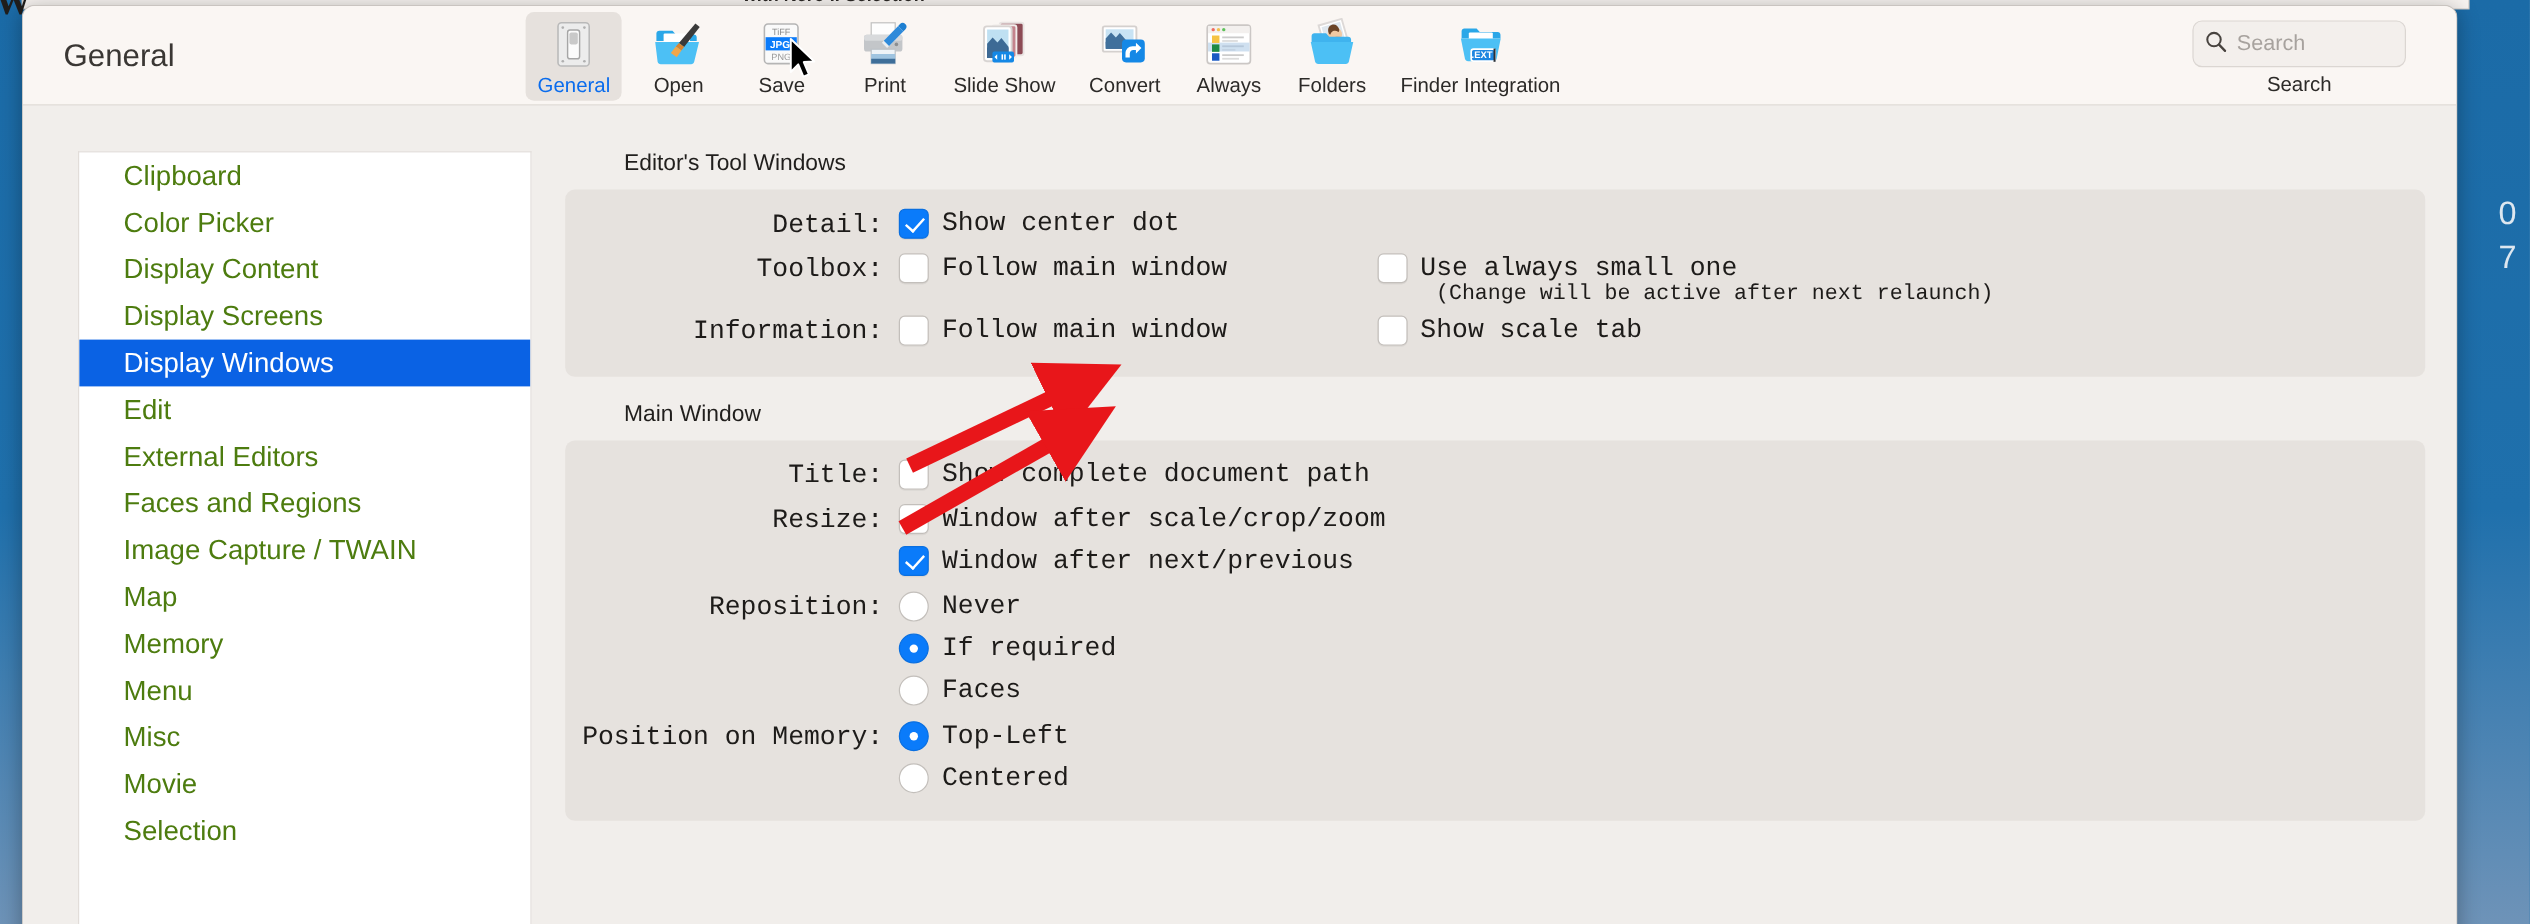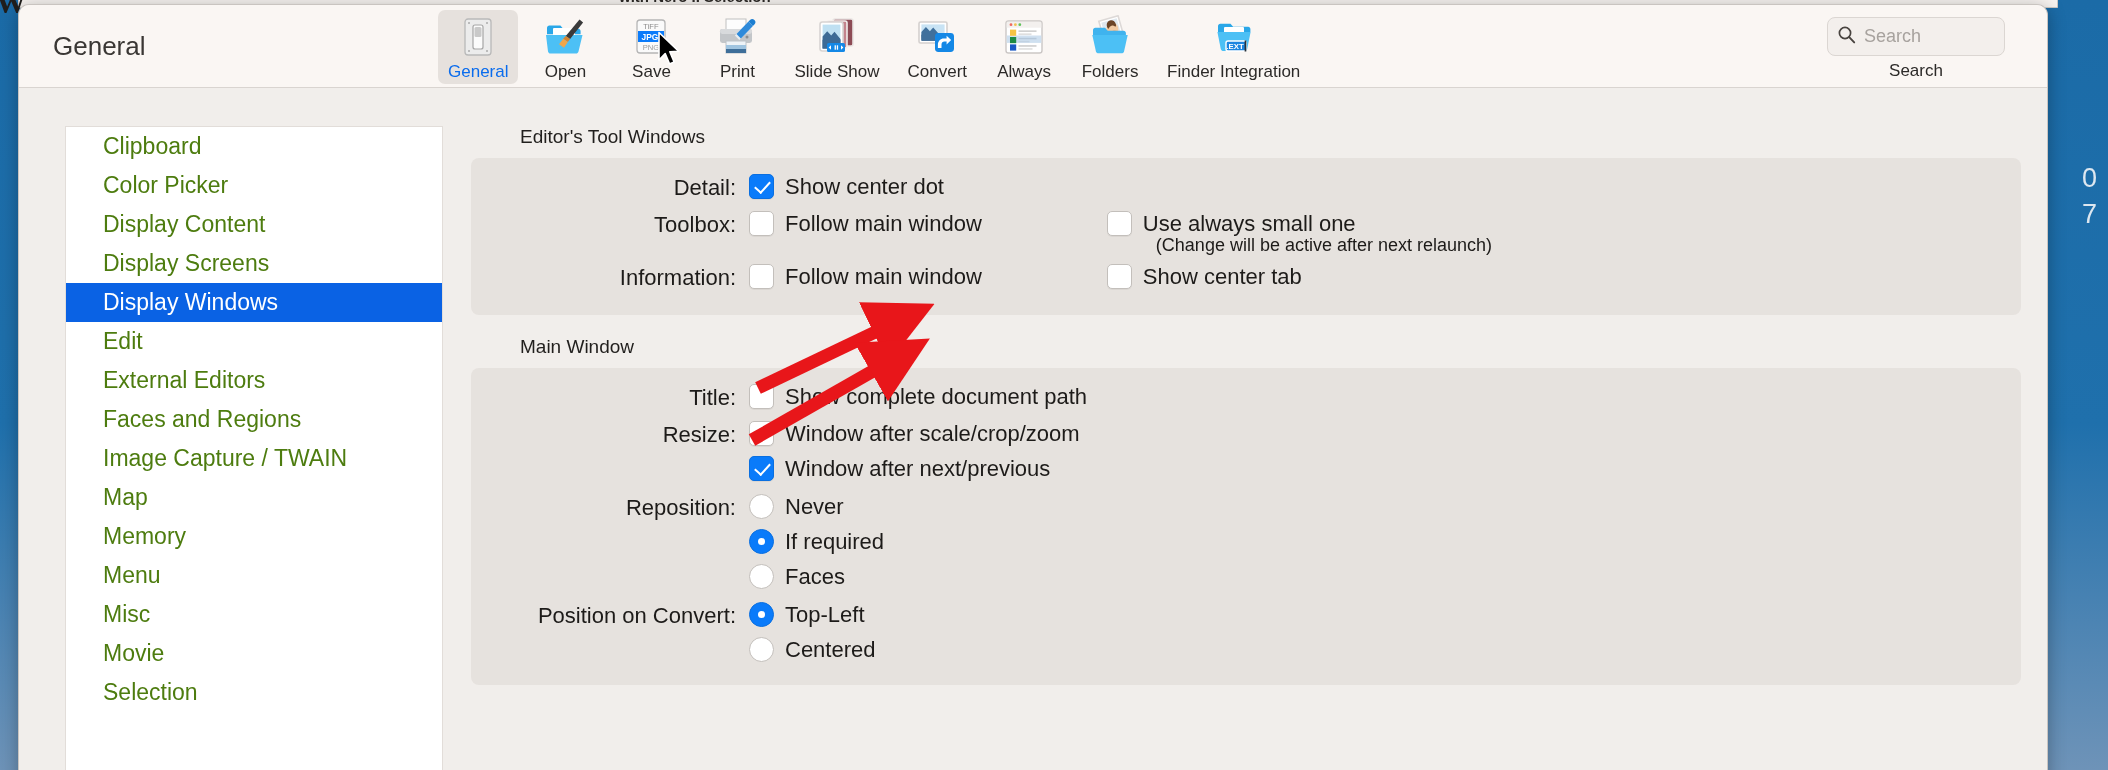--- a/index.html
+++ b/index.html
@@ -180,20 +180,21 @@
   .group-title {
     font-size: 19px;
     color: #211f1d;
     margin: 0 0 10px 49px;
   }
   .group-box {
     background: #e6e2de;
     border-radius: 8px;
     padding: 14px 0 16px;
     margin-bottom: 21px;
+    font-family: Liberation Mono, monospace;
   }
 
   .row {
     display: flex;
     align-items: flex-start;
     margin-bottom: 5px;
     min-height: 32px;
   }
   .row-label {
     width: 278px;
@@ -549,21 +550,21 @@
 
         <div class="row">
           <div class="row-label">Information:</div>
           <label class="opt">
             <span class="cb"></span>
             <span class="opt-text">Follow main window</span>
           </label>
           <div class="col-right">
             <label class="opt">
               <span class="cb"></span>
-              <span class="opt-text">Show center tab</span>
+              <span class="opt-text">Show scale tab</span>
             </label>
           </div>
         </div>
       </div>
 
       <div class="group-title">Main Window</div>
       <div class="group-box">
 
         <div class="row">
           <div class="row-label">Title:</div>
@@ -599,21 +600,21 @@
               <span class="opt-text">If required</span>
             </label>
             <label class="opt">
               <span class="rb"></span>
               <span class="opt-text">Faces</span>
             </label>
           </div>
         </div>
 
         <div class="row" style="margin-top:9px">
-          <div class="row-label">Position on Convert:</div>
+          <div class="row-label">Position on Memory:</div>
           <div>
             <label class="opt" style="margin-bottom:6px">
               <span class="rb on"></span>
               <span class="opt-text">Top-Left</span>
             </label>
             <label class="opt">
               <span class="rb"></span>
               <span class="opt-text">Centered</span>
             </label>
           </div>

